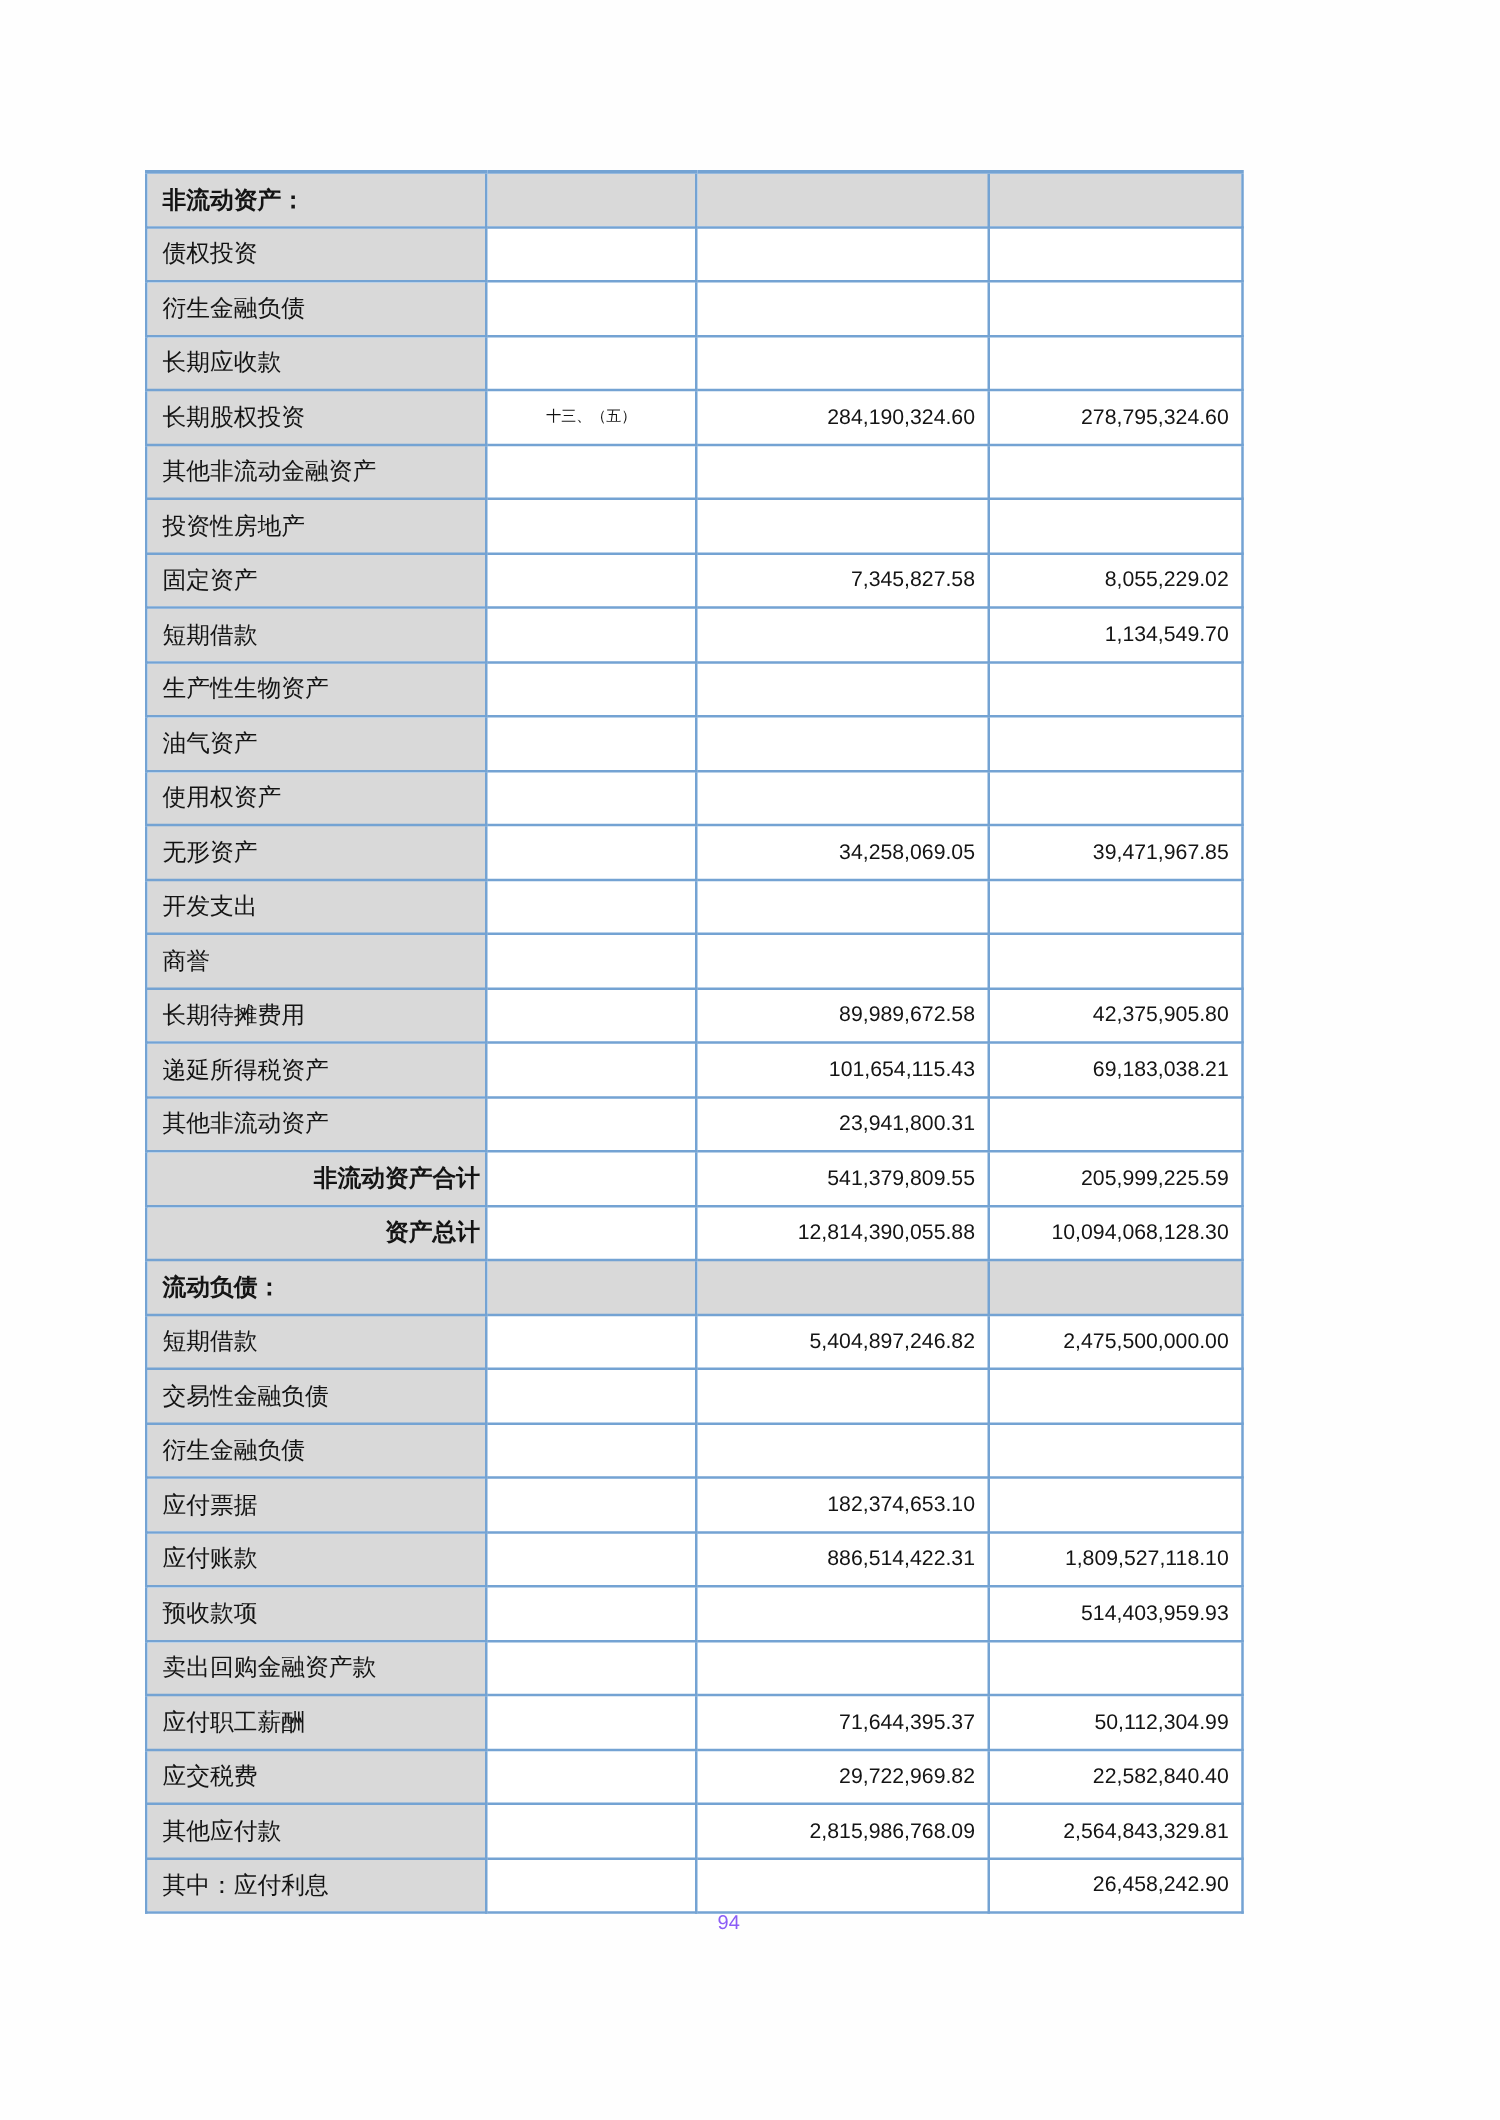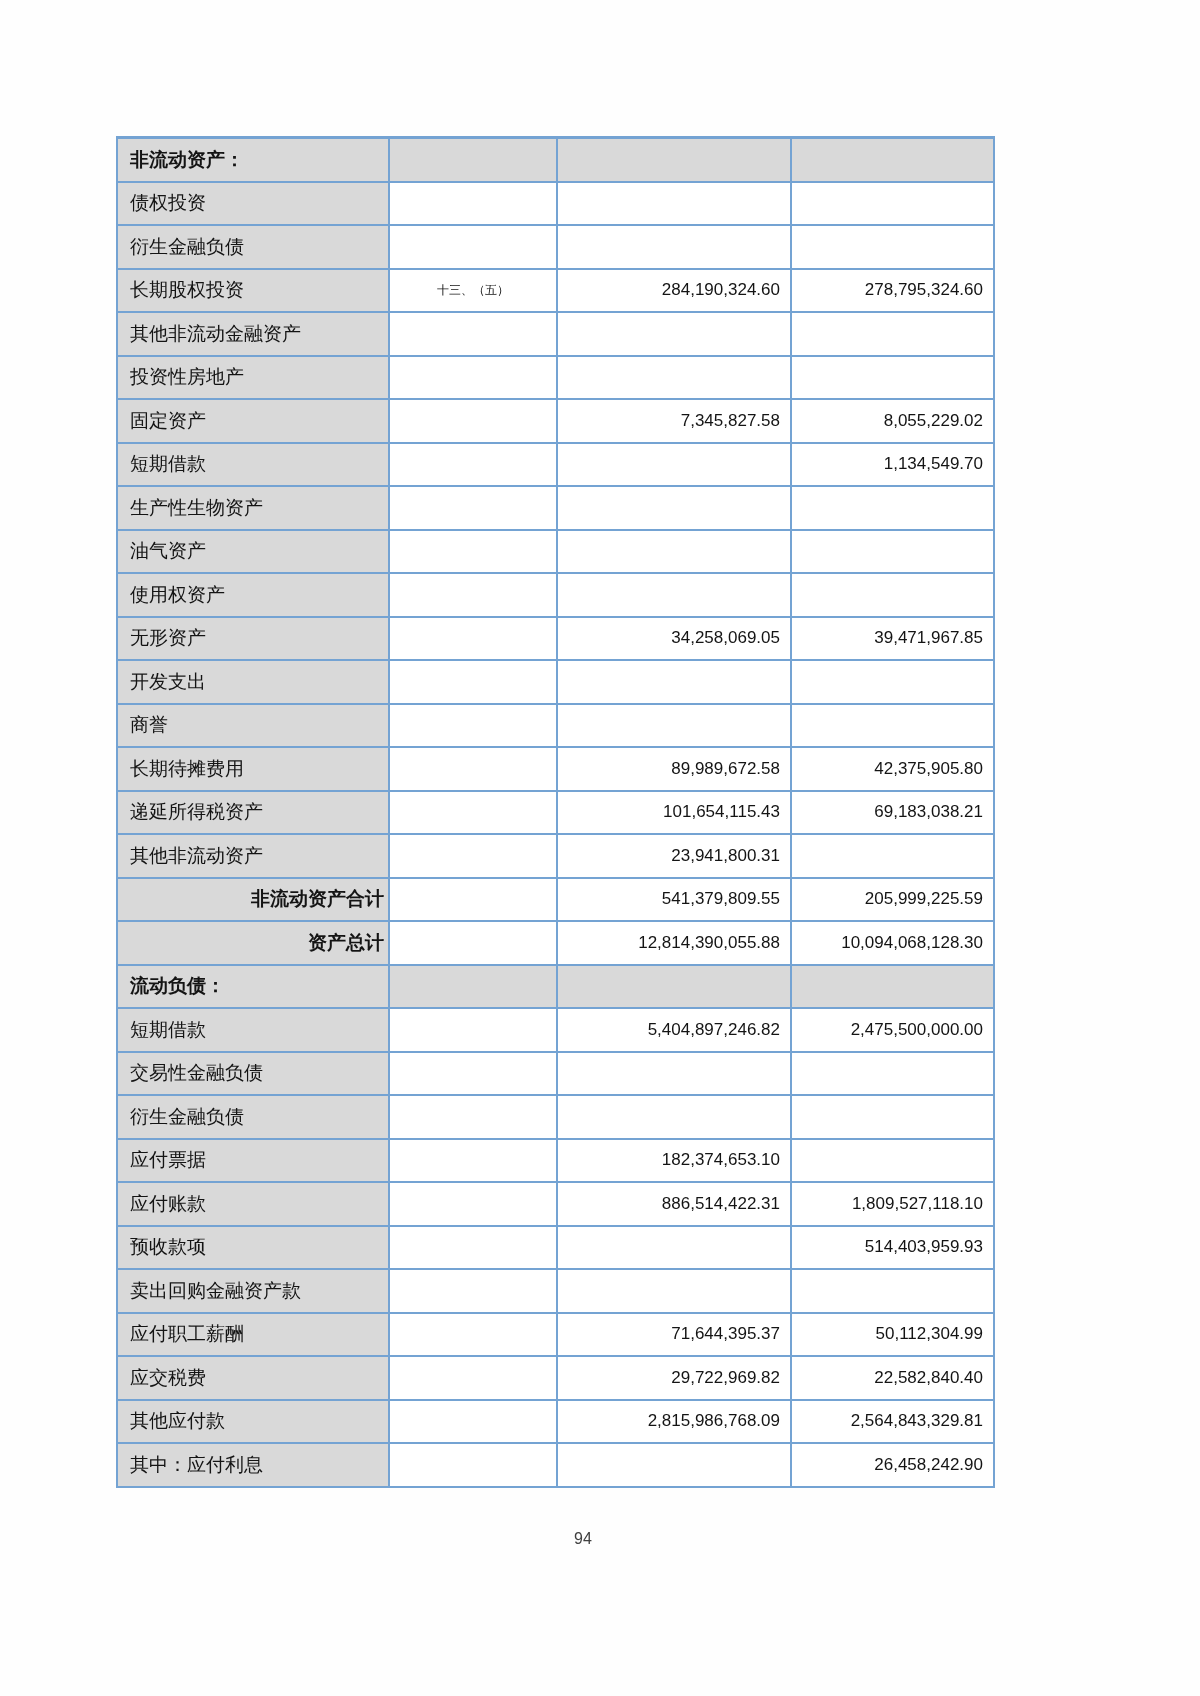--- a/index.html
+++ b/index.html
@@ -61,21 +61,21 @@
     padding-left: 0;
   }
   .page-number {
     position: absolute;
     top: 1530px;
     left: 0;
     width: 1166px;
     text-align: center;
     font-size: 16px;
     font-family: "Liberation Sans", sans-serif;
-    color: #404040;
+    color: #8b5cf6;
   }
 </style>
 </head>
 <body>
 
 <div class="page">
 
   <table class="fin-table">
     <colgroup>
       <col style="width:272px">
@@ -96,20 +96,26 @@
     <td class="c-num"></td>
     <td class="c-num"></td>
   </tr>
         <tr class="row-item">
     <td class="c-label">衍生金融负债</td>
     <td class="c-note"></td>
     <td class="c-num"></td>
     <td class="c-num"></td>
   </tr>
         <tr class="row-item">
+    <td class="c-label">长期应收款</td>
+    <td class="c-note"></td>
+    <td class="c-num"></td>
+    <td class="c-num"></td>
+  </tr>
+        <tr class="row-item">
     <td class="c-label">长期股权投资</td>
     <td class="c-note">十三、（五）</td>
     <td class="c-num">284,190,324.60</td>
     <td class="c-num">278,795,324.60</td>
   </tr>
         <tr class="row-item">
     <td class="c-label">其他非流动金融资产</td>
     <td class="c-note"></td>
     <td class="c-num"></td>
     <td class="c-num"></td>

